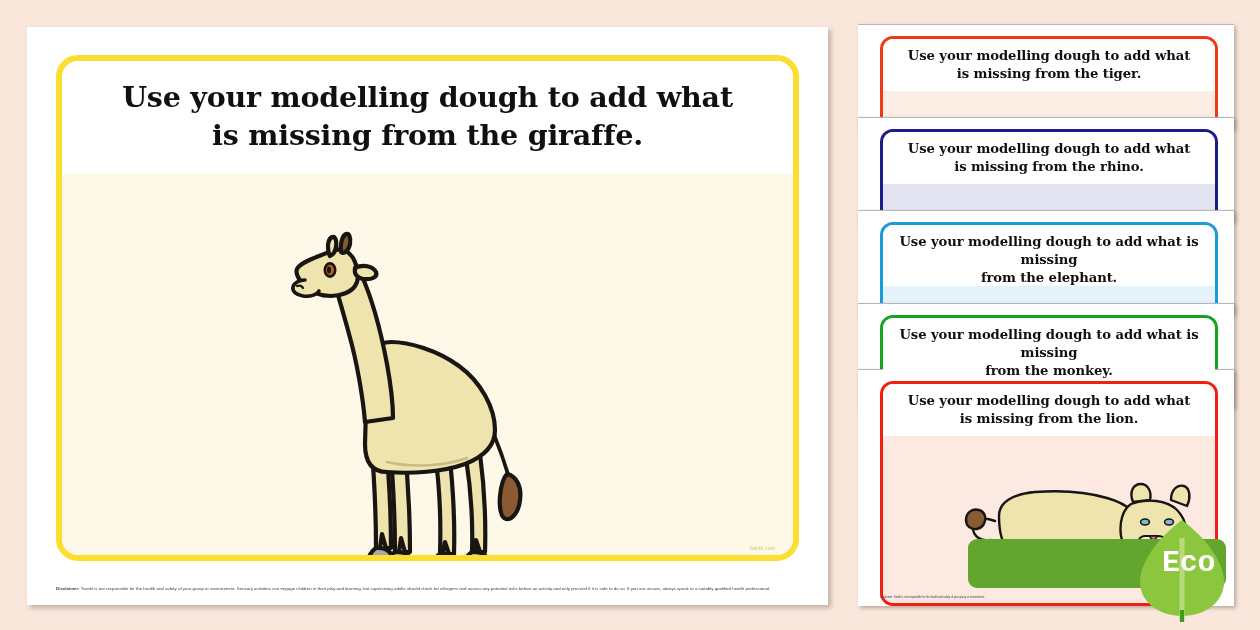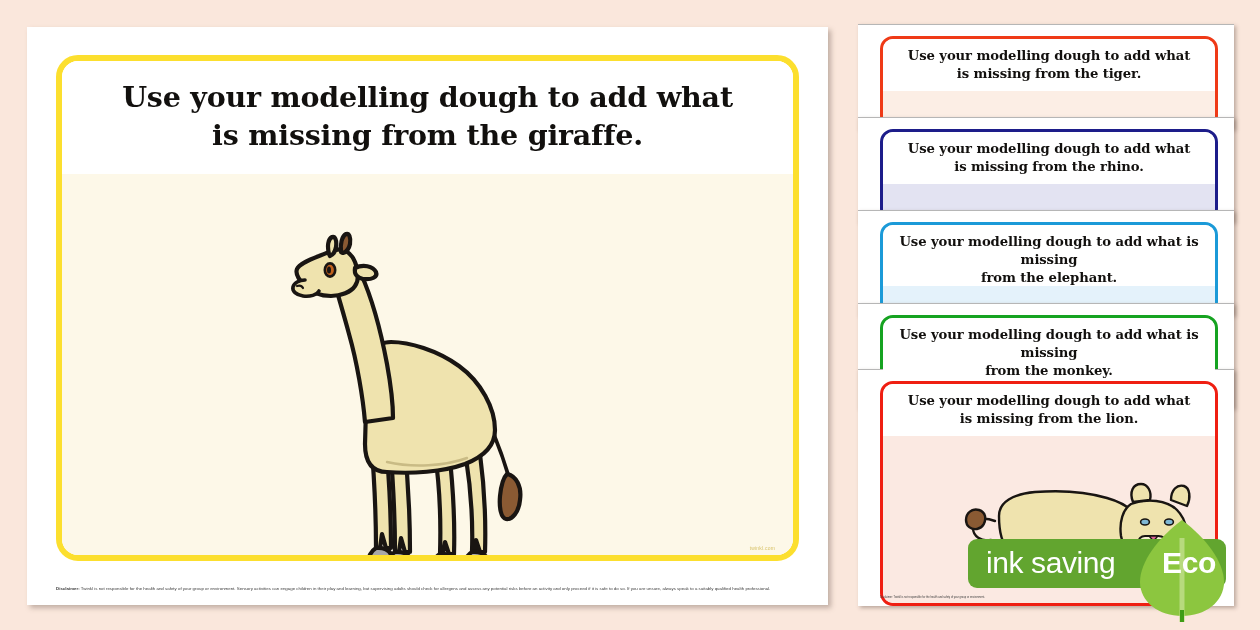--- a/index.html
+++ b/index.html
@@ -213,21 +213,21 @@
     width: 96px;
     height: 104px;
   }
   #eco-leaf-label {
     position: absolute;
     left: 194px;
     top: 13px;
     font-size: 30px;
     font-weight: bold;
     color: #ffffff;
-    font-family: Liberation Sans, sans-serif;
+    font-family: Liberation Mono, monospace;
     z-index: 3;
     letter-spacing: -0.3px;
   }
 </style>
 </head>
 <body style="background: rgb(250, 231, 220);">
 
 <div id="main-sheet">
 
   <div id="main-card" style="border-color: rgb(252, 223, 46);">
@@ -387,20 +387,19 @@
 
       </div>
     </div>
     <div id="stack-disclaimer">Disclaimer: Twinkl is not responsible for the health and safety of your group or environment.</div>
   </div>
 
 </div>
 
 <div id="eco-badge">
   <div id="eco-bar" style="background: rgb(98, 165, 47);"></div>
-  <span id="eco-ink-label">ink saving</span>
   <svg id="eco-leaf" viewBox="0 0 96 104">
     <path d="M48,2 C72,20 90,44 90,64 C90,84 71,98 48,98 C25,98 6,84 6,64 C6,44 24,20 48,2 Z" fill="#8cc63f"></path>
     <path d="M48,20 L48,104" stroke="#b7da7d" stroke-width="5" fill="none"></path>
     <path d="M48,92 L48,104" stroke="#3f9c16" stroke-width="4" fill="none"></path>
   </svg>
   <span id="eco-leaf-label">Eco</span>
 </div>
 
 </body></html>

